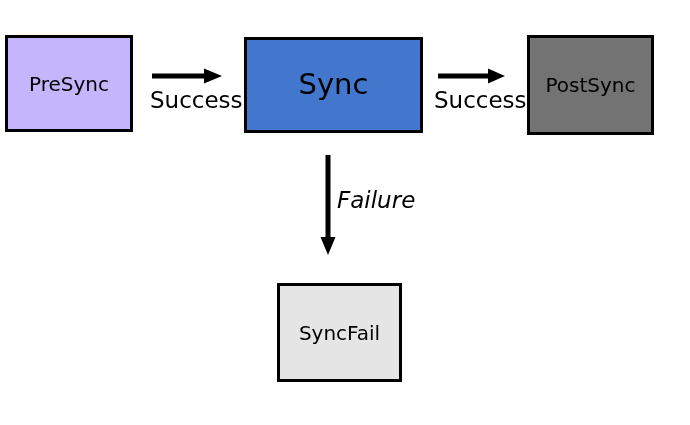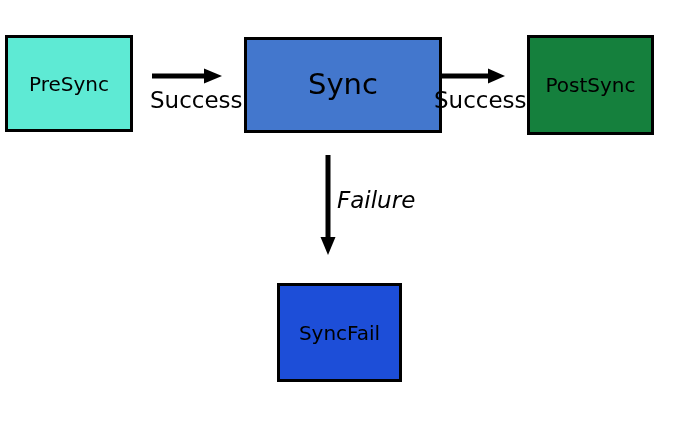--- a/index.html
+++ b/index.html
@@ -20,21 +20,21 @@
     border: 3px solid #000000;
     display: flex;
     align-items: center;
     justify-content: center;
     font-size: 20px;
     line-height: 1.1;
     color: #000000;
     white-space: nowrap;
   }
   .node-presync  { left: 5px;   top: 35px;  width: 128px; height: 97px; }
-  .node-sync     { left: 244px; top: 37px;  width: 198px; height: 96px; font-size: 29px; }
+  .node-sync     { left: 244px; top: 37px;  width: 179px; height: 96px; font-size: 29px; }
   .node-postsync { left: 527px; top: 35px;  width: 127px; height: 100px; }
   .node-syncfail { left: 277px; top: 283px; width: 125px; height: 99px; }
   .edges-svg {
     position: absolute;
     left: 0; top: 0;
     width: 690px; height: 425px;
     pointer-events: none;
   }
   .edge-label {
     position: absolute;
@@ -60,33 +60,33 @@
     <g>
       <line x1="438" y1="76" x2="489" y2="76" stroke="#000000" stroke-width="5"></line>
       <polygon points="488,68.5 505,76 488,83.5" fill="#000000"></polygon>
     </g>
     <g>
       <line x1="328" y1="155" x2="328" y2="238" stroke="#000000" stroke-width="5"></line>
       <polygon points="320.5,237 335.5,237 328,255" fill="#000000"></polygon>
     </g>
   </svg>
 
-  <div class="node node-presync" style="background: #5eead4;">
+  <div class="node node-presync" style="background: #c4b5fd;">
     <span>PreSync</span>
   </div>
 
   <div class="node node-sync" style="background: rgb(67, 119, 205);">
     <span>Sync</span>
   </div>
 
-  <div class="node node-postsync" style="background: #15803d;">
+  <div class="node node-postsync" style="background: #737373;">
     <span>PostSync</span>
   </div>
 
-  <div class="node node-syncfail" style="background: #1d4ed8;">
+  <div class="node node-syncfail" style="background: #e5e5e5;">
     <span>SyncFail</span>
   </div>
 
   <div class="edge-label label-success-1">Success</div>
 
   <div class="edge-label label-success-2">Success</div>
 
   <div class="edge-label label-failure">Failure</div>
 
 </div>

